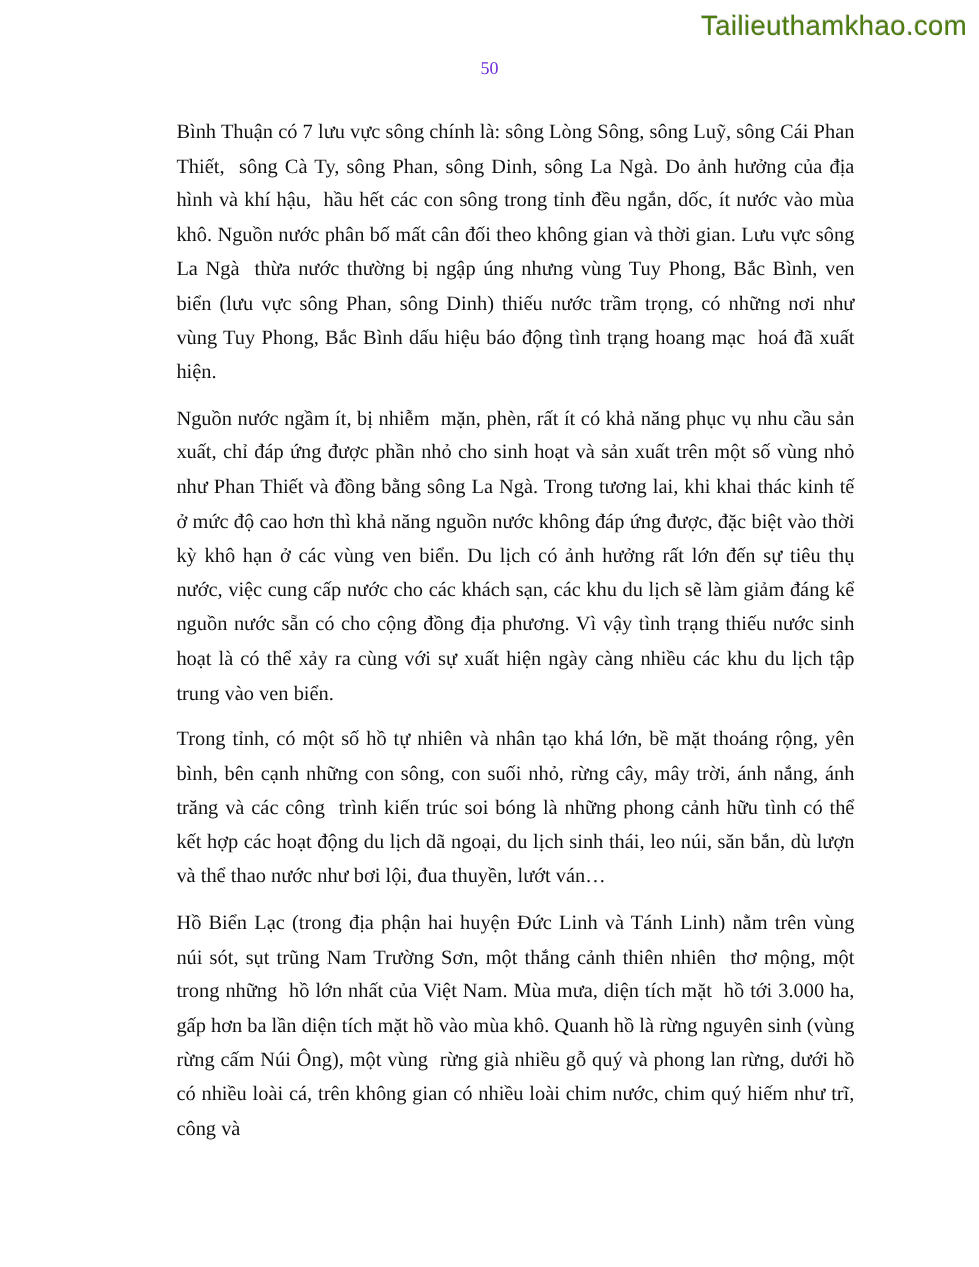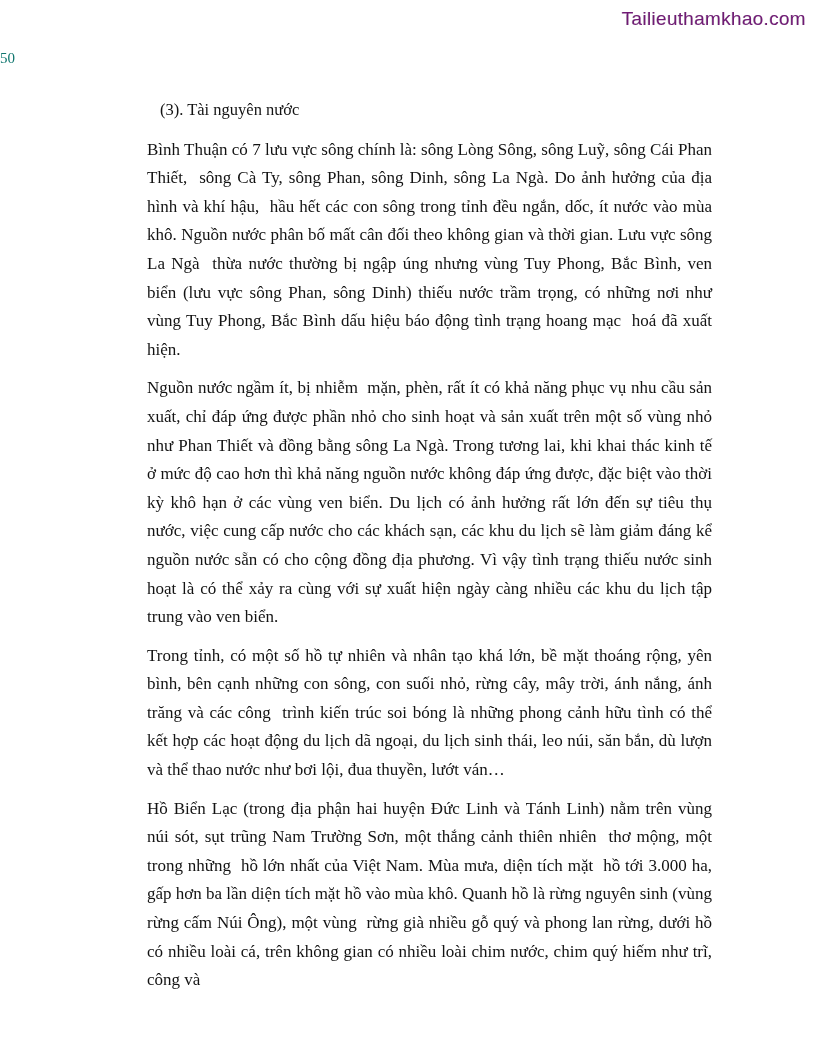--- a/index.html
+++ b/index.html
@@ -13,32 +13,33 @@
     position: relative;
     overflow: hidden;
     font-family: "Liberation Serif", "DejaVu Serif", serif;
     color: #131313;
   }
   .watermark {
     position: absolute;
     top: 8px;
     right: 10px;
     font-family: "Liberation Sans", "DejaVu Sans", sans-serif;
-    font-size: 19px;
-    color: #701a75;
+    font-size: 23px;
+    color: #4d7c0f;
     text-shadow: 1px 1px 0 #ffffff, -0.5px -0.5px 0 #bdbdbd;
     letter-spacing: 0.3px;
   }
   .page-number {
     position: absolute;
     top: 50px;
     left: 0;
     width: 100%;
+    text-align: center;
     font-size: 15px;
-    color: #0f766e;
+    color: #6d28d9;
   }
   .content {
     position: absolute;
     left: 147px;
     top: 96px;
     width: 565px;
   }
   .heading {
     margin: 0 0 11px 0;
     padding-left: 13px;
@@ -55,21 +56,20 @@
   }
 </style>
 </head>
 <body>
 
 <div class="watermark">Tailieuthamkhao.com</div>
 
 <div class="page-number">50</div>
 
 <div class="content">
-  <p class="heading">(3). Tài nguyên nước</p>
 
   <p class="body-par">Bình Thuận có 7 lưu vực sông chính là: sông Lòng Sông, sông Luỹ, sông Cái Phan Thiết,  sông Cà Ty, sông Phan, sông Dinh, sông La Ngà. Do ảnh hưởng của địa hình và khí hậu,  hầu hết các con sông trong tỉnh đều ngắn, dốc, ít nước vào mùa khô. Nguồn nước phân bố mất cân đối theo không gian và thời gian. Lưu vực sông La Ngà  thừa nước thường bị ngập úng nhưng vùng Tuy Phong, Bắc Bình, ven biển (lưu vực sông Phan, sông Dinh) thiếu nước trầm trọng, có những nơi như vùng Tuy Phong, Bắc Bình dấu hiệu báo động tình trạng hoang mạc  hoá đã xuất hiện.</p>
 
   <p class="body-par">Nguồn nước ngầm ít, bị nhiễm  mặn, phèn, rất ít có khả năng phục vụ nhu cầu sản xuất, chỉ đáp ứng được phần nhỏ cho sinh hoạt và sản xuất trên một số vùng nhỏ như Phan Thiết và đồng bằng sông La Ngà. Trong tương lai, khi khai thác kinh tế  ở mức độ cao hơn thì khả năng nguồn nước không đáp ứng được, đặc biệt vào thời kỳ khô hạn ở các vùng ven biển. Du lịch có ảnh hưởng rất lớn đến sự tiêu thụ nước, việc cung cấp nước cho các khách sạn, các khu du lịch sẽ làm giảm đáng kể nguồn nước sẵn có cho cộng đồng địa phương. Vì vậy tình trạng thiếu nước sinh hoạt là có thể xảy ra cùng với sự xuất hiện ngày càng nhiều các khu du lịch tập trung vào ven biển.</p>
 
   <p class="body-par">Trong tỉnh, có một số hồ tự nhiên và nhân tạo khá lớn, bề mặt thoáng rộng, yên bình, bên cạnh những con sông, con suối nhỏ, rừng cây, mây trời, ánh nắng, ánh trăng và các công  trình kiến trúc soi bóng là những phong cảnh hữu tình có thể kết hợp các hoạt động du lịch dã ngoại, du lịch sinh thái, leo núi, săn bắn, dù lượn và thể thao nước như bơi lội, đua thuyền, lướt ván…</p>
 
   <p class="body-par">Hồ Biển Lạc (trong địa phận hai huyện Đức Linh và Tánh Linh) nằm trên vùng núi sót, sụt trũng Nam Trường Sơn, một thắng cảnh thiên nhiên  thơ mộng, một trong những  hồ lớn nhất của Việt Nam. Mùa mưa, diện tích mặt  hồ tới 3.000 ha, gấp hơn ba lần diện tích mặt hồ vào mùa khô. Quanh hồ là rừng nguyên sinh (vùng rừng cấm Núi Ông), một vùng  rừng già nhiều gỗ quý và phong lan rừng, dưới hồ có nhiều loài cá, trên không gian có nhiều loài chim nước, chim quý hiếm như trĩ,  công và</p>
 </div>
 

